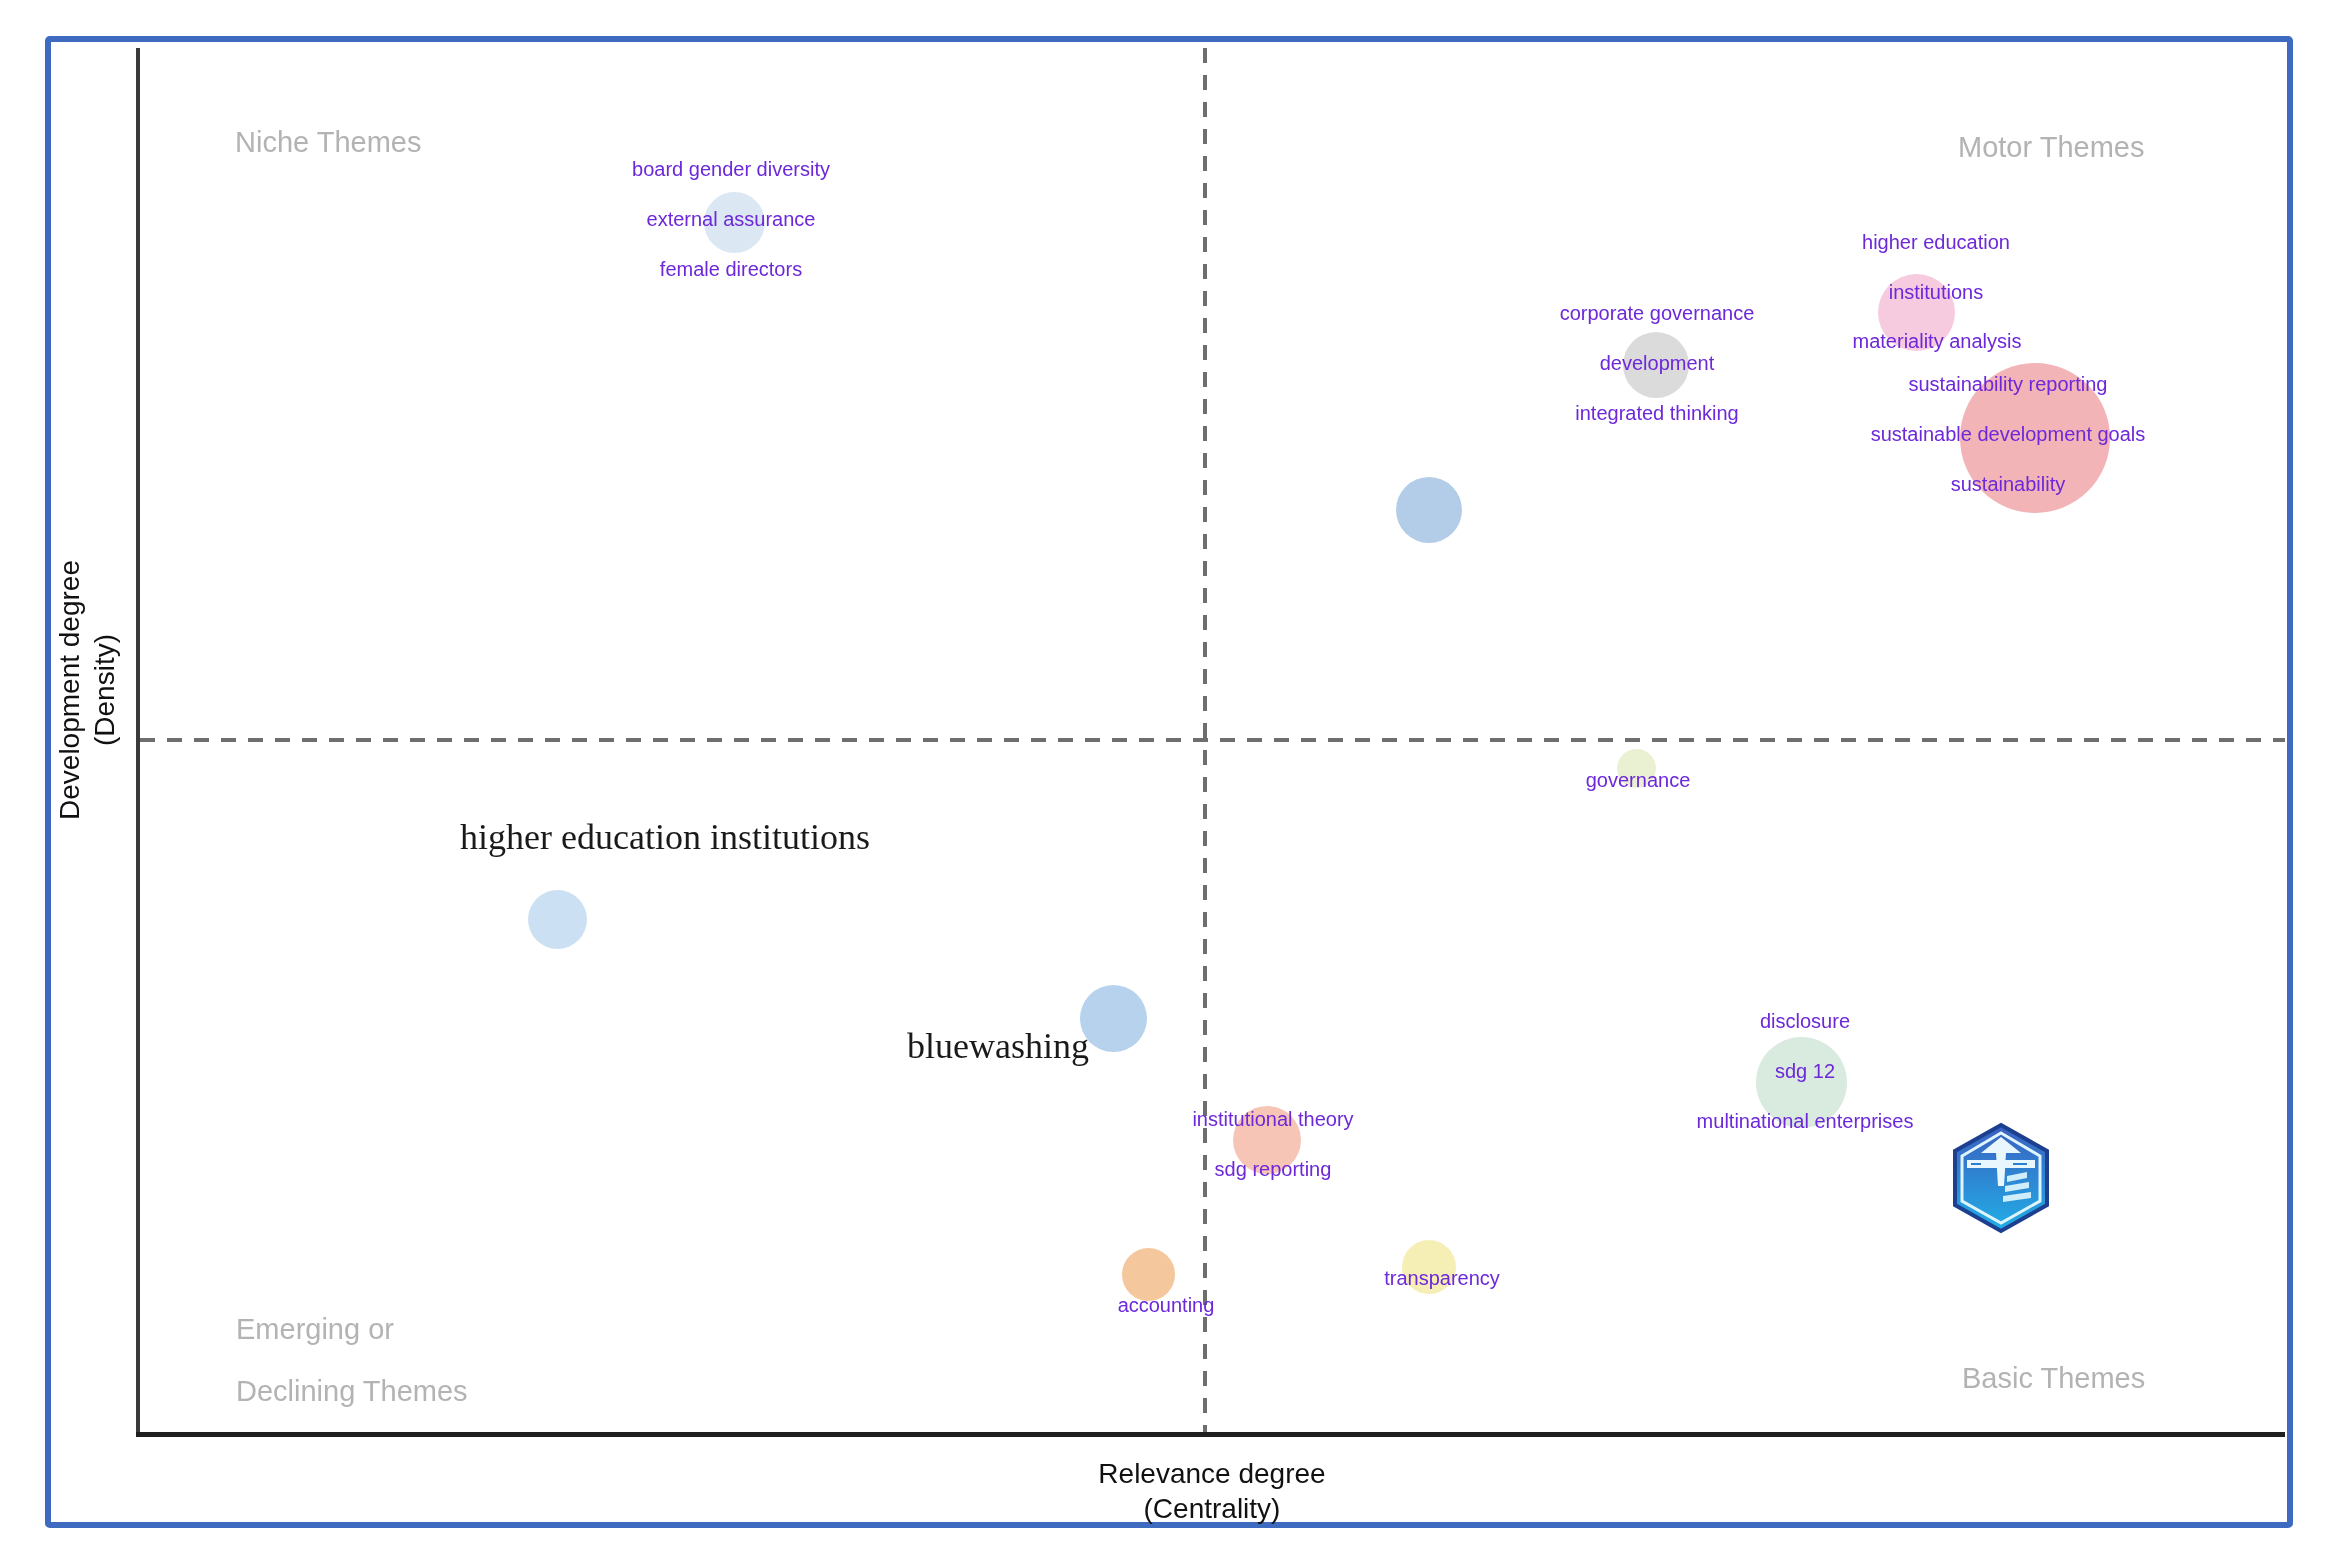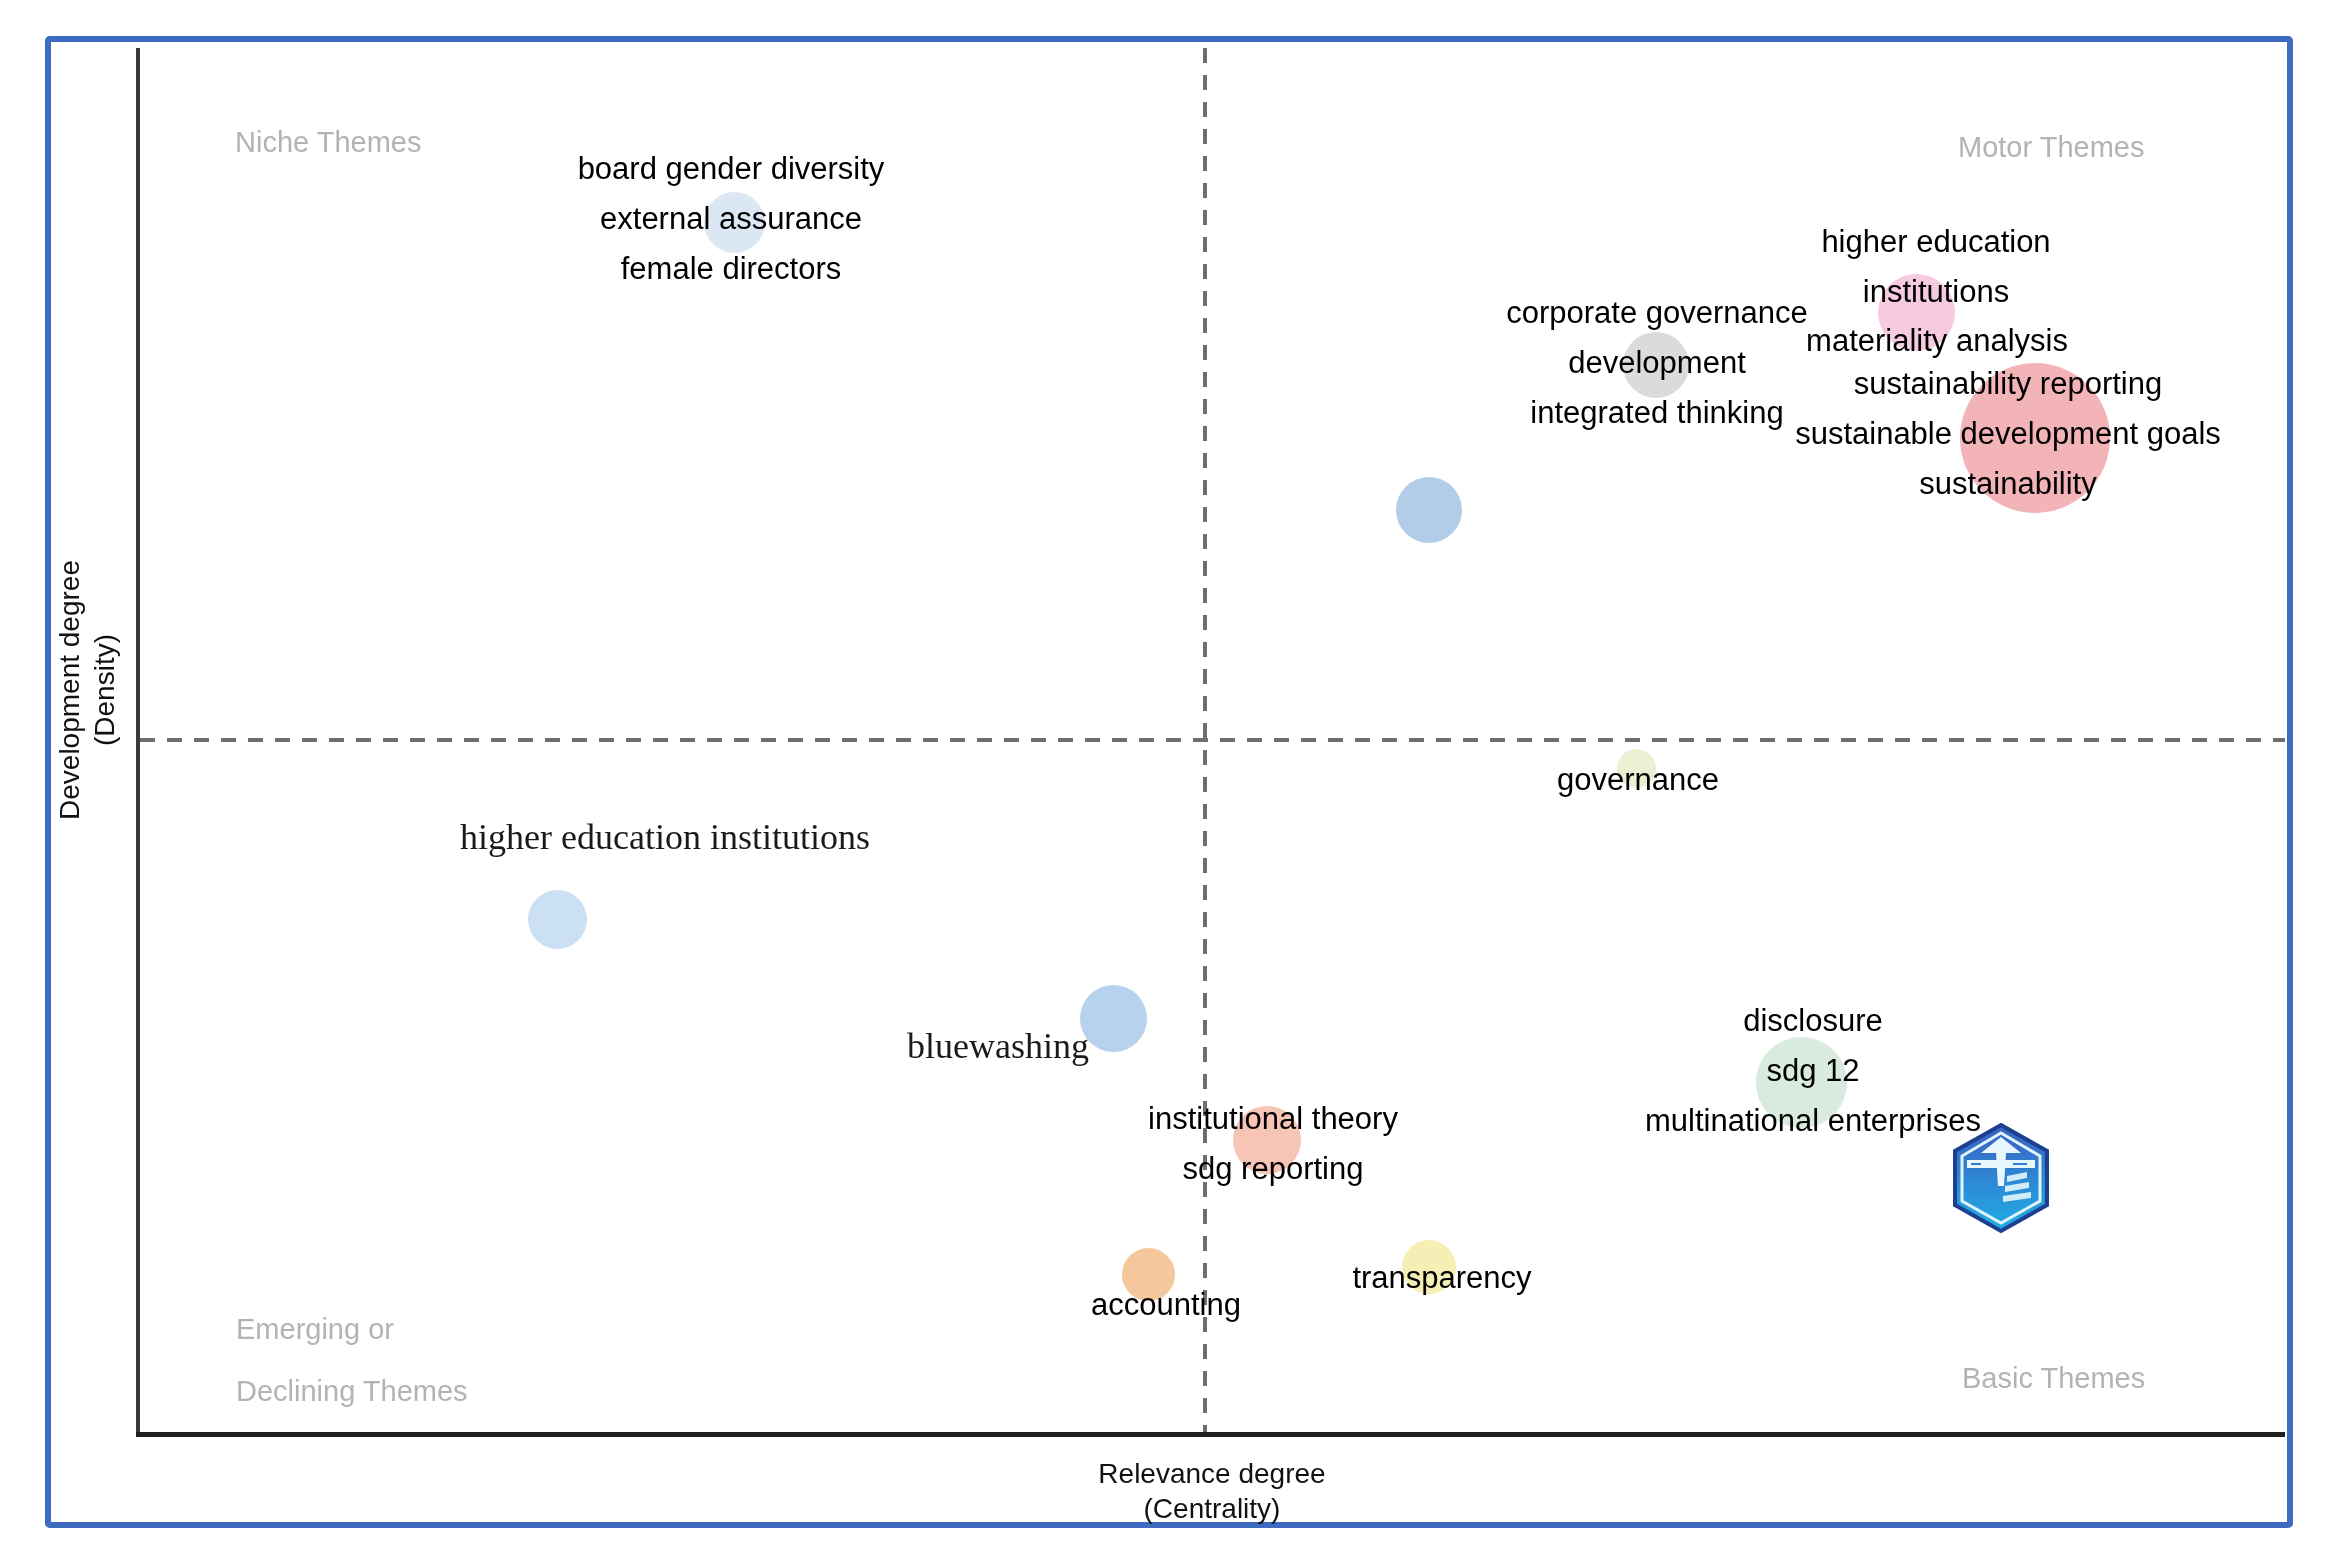--- a/index.html
+++ b/index.html
@@ -12,21 +12,21 @@
   .v-dash{position:absolute;left:1203px;top:48px;width:3.5px;height:1384px;
           background:repeating-linear-gradient(to bottom,#6e6e6e 0 15px,transparent 15px 27px);}
   .h-dash{position:absolute;left:140px;top:738px;width:2145px;height:3.5px;
           background:repeating-linear-gradient(to right,#6e6e6e 0 15px,transparent 15px 27px);}
   .quad-label{position:absolute;font-size:29px;color:#b3b3b3;white-space:nowrap;line-height:62px;}
   .axis-label{position:absolute;font-size:28px;color:#111;text-align:center;line-height:35px;}
   .y-axis-label{transform:translate(-50%,-50%) rotate(-90deg);left:87px;top:690px;white-space:nowrap;}
   .x-axis-label{transform:translate(-50%,0);left:1212px;top:1456px;}
   .bubble{position:absolute;border-radius:50%;}
   .cluster-label{position:absolute;transform:translate(-50%,-50%);text-align:center;
-                 font-size:31px;line-height:50px;color:#000000;white-space:nowrap;}
+                 font-size:20px;line-height:50px;color:#6d28d9;white-space:nowrap;}
   .cluster-label.serif{font-family:"Liberation Serif",serif;font-size:36px;color:#1a1a1a;}
   .logo{position:absolute;left:1950px;top:1122px;width:102px;height:112px;}
 </style>
 </head>
 <body>
 
 <div class="canvas">
 
   <div class="frame"></div>
 
@@ -107,21 +107,21 @@
     </div>
     <div class="cluster-label" style="left: 1638px; top: 780px;">
       <div>governance</div>
     </div>
     <div class="cluster-label serif" style="left: 665px; top: 837px;">
       <div>higher education institutions</div>
     </div>
     <div class="cluster-label serif" style="left: 998px; top: 1046px;">
       <div>bluewashing</div>
     </div>
-    <div class="cluster-label" style="left: 1805px; top: 1071px; margin-left: 8px;">
+    <div class="cluster-label" style="left: 1805px; top: 1071px;">
       <div>disclosure</div>
       <div>sdg 12</div>
       <div>multinational enterprises</div>
     </div>
     <div class="cluster-label" style="left: 1273px; top: 1144px;">
       <div>institutional theory</div>
       <div>sdg reporting</div>
     </div>
     <div class="cluster-label" style="left: 1166px; top: 1305px;">
       <div>accounting</div>

